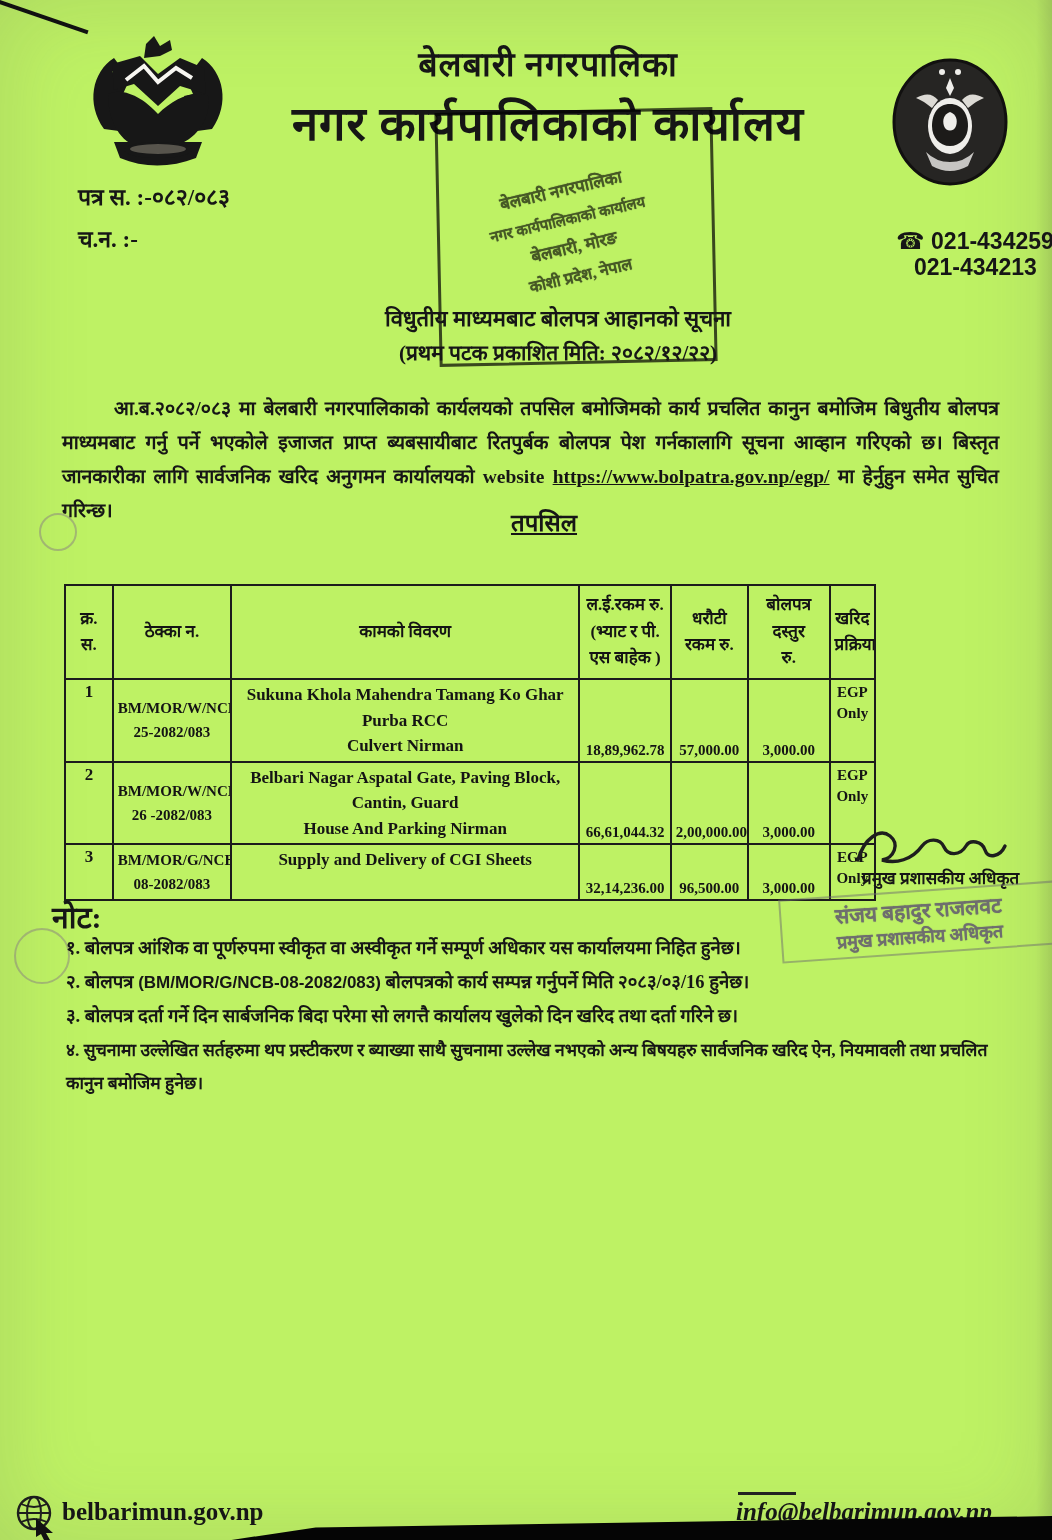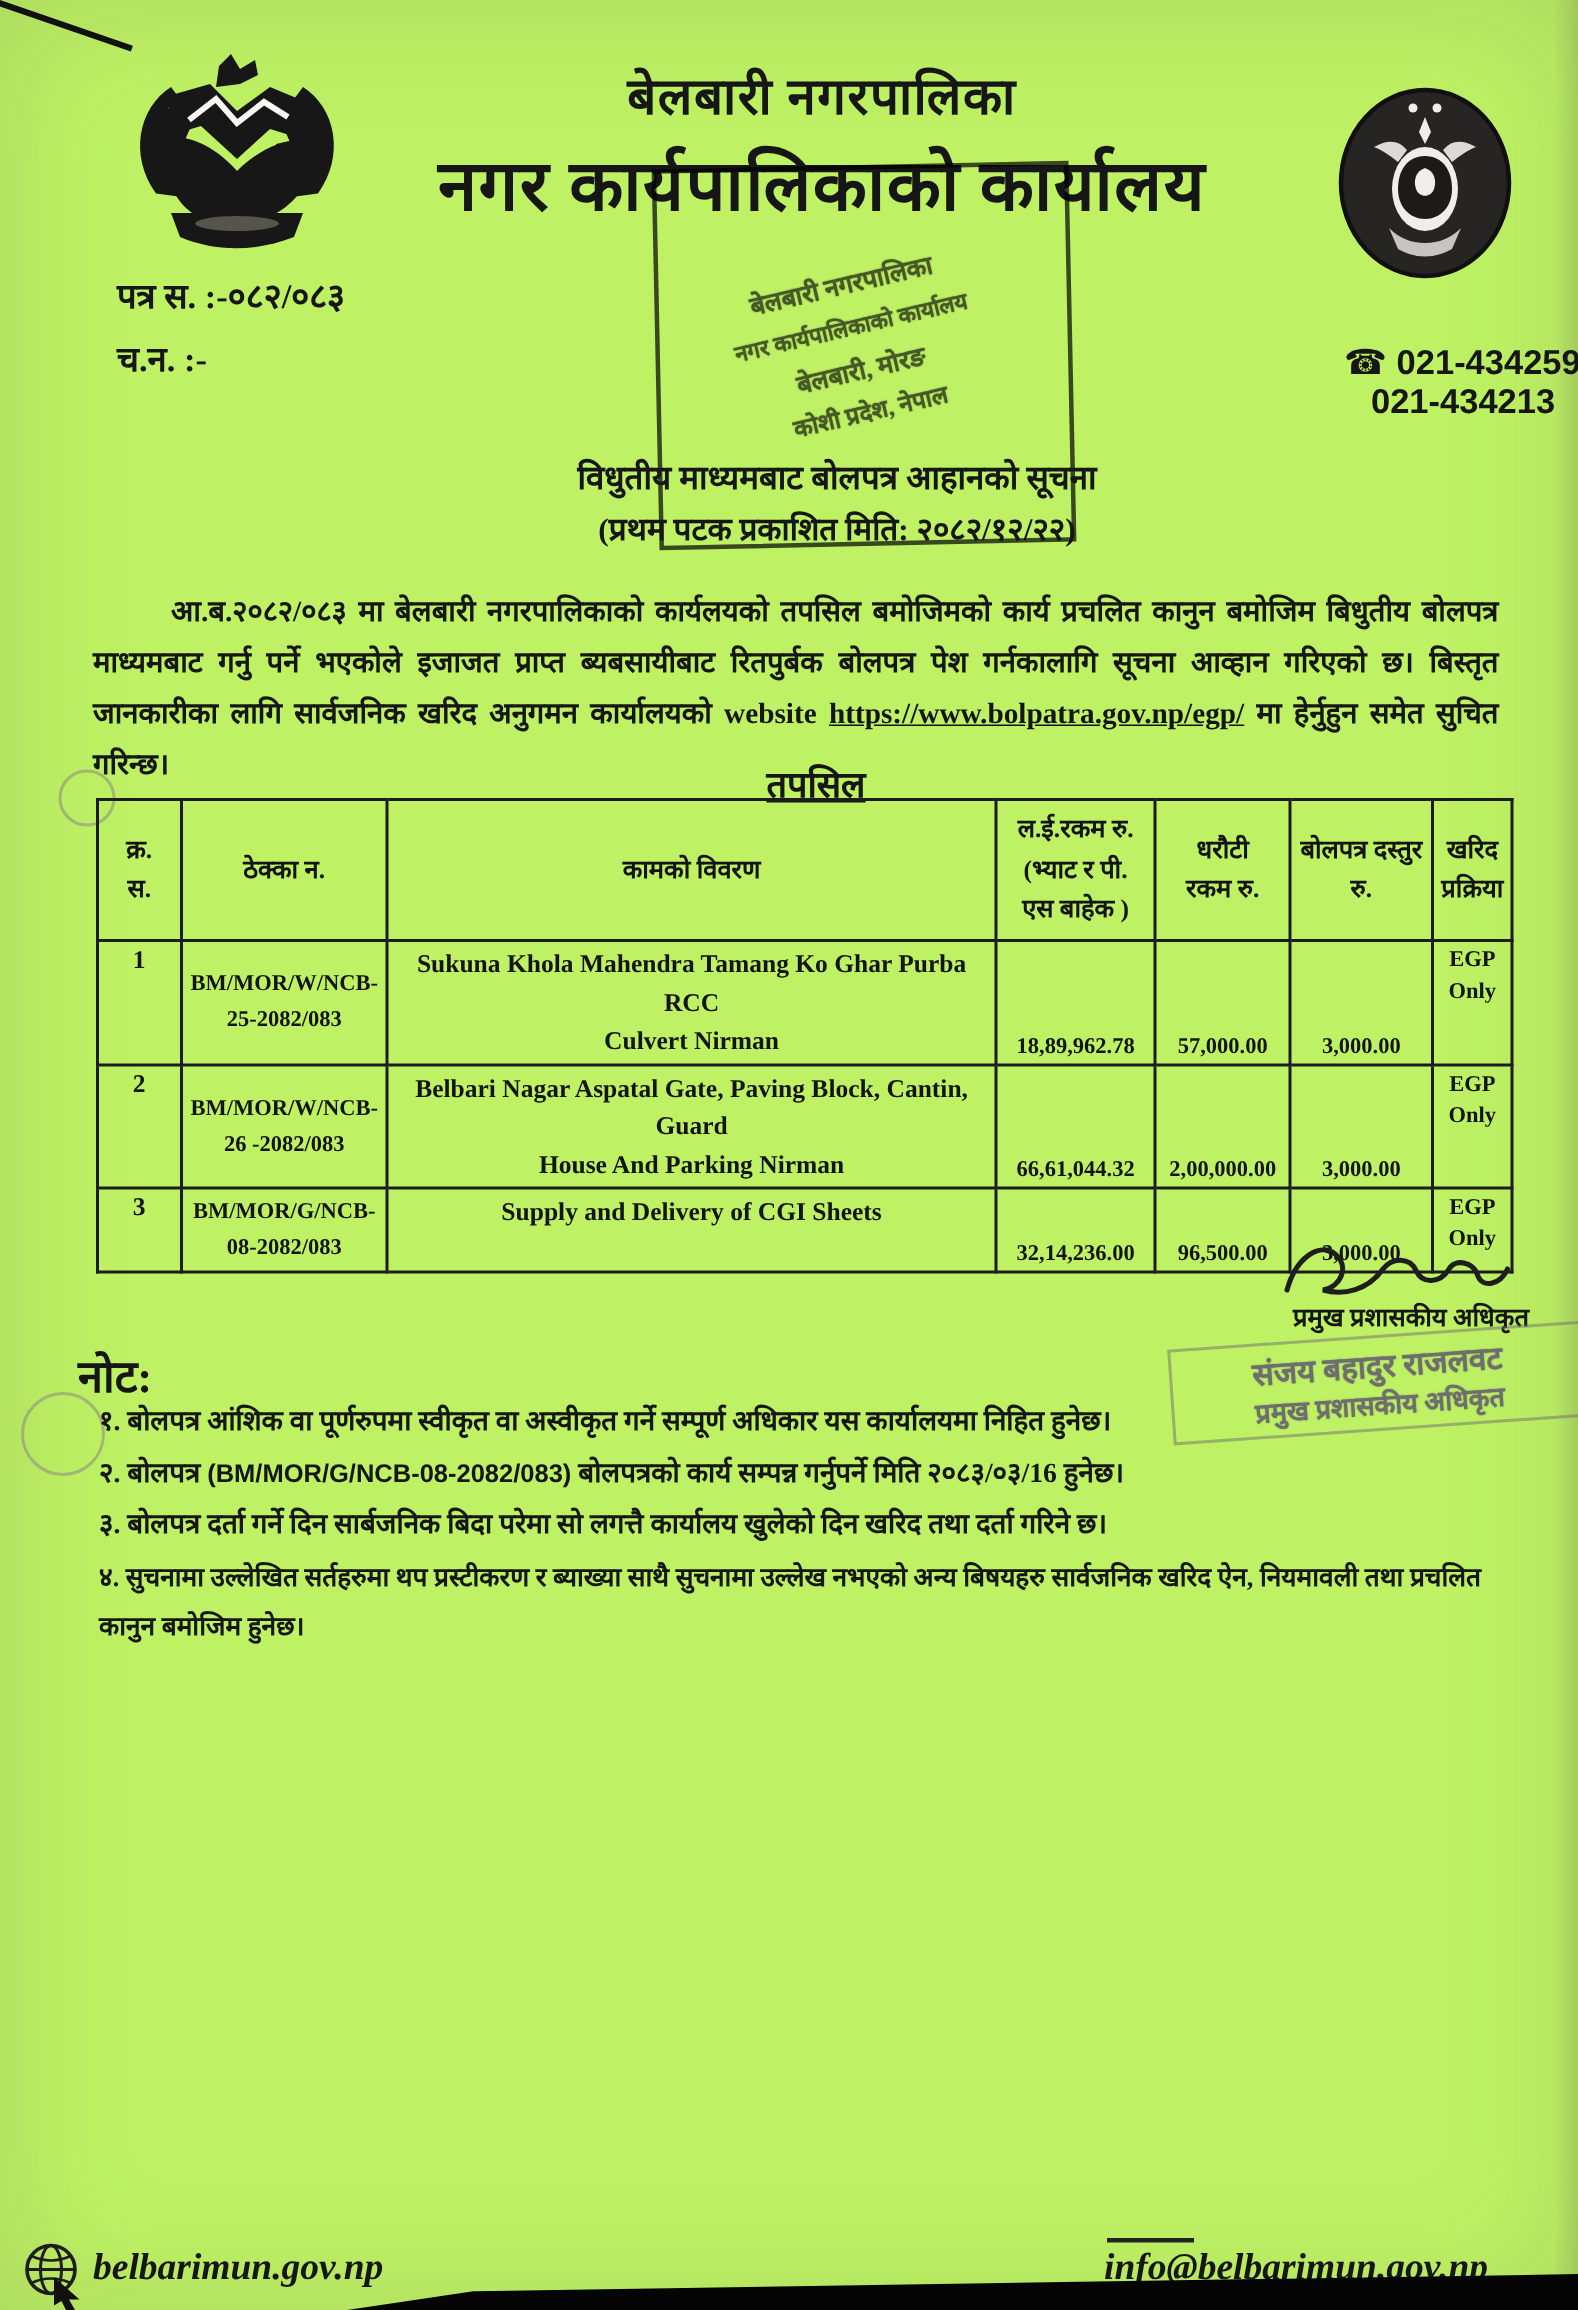--- a/index.html
+++ b/index.html
@@ -36,21 +36,21 @@
     font-size:22px;font-weight:700;}
   .notice-sub{left:0;top:338px;width:1052px;text-align:center;transform:translateX(32px);
     font-size:21px;font-weight:700;}
   
   .body-para{left:62px;top:392px;width:937px;font-size:19.5px;font-weight:700;
     line-height:34px;text-align:justify;text-indent:52px;}
   .body-para a{color:#141414;font-weight:700;}
   .tapsil{left:0;top:505px;width:1052px;text-align:center;transform:translateX(18px);
     font-size:24px;font-weight:700;text-decoration:underline;}
   
-  table.tender{position:absolute;left:64px;top:532px;width:945px;border-collapse:collapse;
+  table.tender{position:absolute;left:64px;top:584px;width:812px;border-collapse:collapse;
     table-layout:fixed;}
   table.tender td,table.tender th{border:2.5px solid #1c1c1c;padding:2px 4px;color:#141414;
     font-weight:700;text-align:center;overflow:hidden;}
   th.hcell{font-size:17px;line-height:1.55;white-space:pre-line;vertical-align:middle;height:88px;font-weight:700;}
   td.sn{font-size:17px;vertical-align:top;padding-top:7px;}
   td.contract{font-size:15px;white-space:pre-line;line-height:1.6;vertical-align:middle;}
   td.work{font-size:17px;white-space:pre-line;line-height:1.5;vertical-align:top;padding-top:4px;}
   td.amt{font-size:15px;vertical-align:bottom;padding-bottom:9px;}
   td.method{font-size:15px;white-space:pre-line;line-height:1.4;vertical-align:top;padding-top:7px;}
   tr.r1{height:62px;} tr.r2{height:57px;} tr.r3{height:56px;}
@@ -61,21 +61,21 @@
     color:#6e6e6e;border:2px solid rgba(110,110,110,.5);padding:4px 6px;
     text-shadow:0 0 1px rgba(110,110,110,.8);}
   .name-stamp .n1{font-size:21px;font-weight:700;}
   .name-stamp .n2{font-size:18px;font-weight:700;}
   
   .notes-head{left:52px;top:896px;font-size:30px;font-weight:700;}
   .notes{left:66px;top:932px;width:948px;font-size:18.5px;font-weight:700;line-height:33px;}
   .notes .note{margin-bottom:1px;}
   .notes .n4{font-size:17.5px;}
   
-  .foot-web{left:62px;top:1498px;font-size:25px;font-style:italic;font-weight:600;}
+  .foot-web{left:62px;top:1498px;font-size:25px;font-weight:600;}
   .foot-mail{left:736px;top:1498px;font-size:25px;font-style:italic;font-weight:600;}
   .mail-overline{left:738px;top:1492px;width:58px;height:2.5px;background:#222;}
   .mail-bracket{left:734px;top:1522px;width:66px;height:12px;border-left:2.5px solid #222;
     border-bottom:2.5px solid #222;}
   
   .corner-line{left:-6px;top:-2px;width:100px;height:3.5px;background:#111;
     transform:rotate(19deg);transform-origin:left top;}
   .ring{border:2.5px solid rgba(140,136,125,.55);border-radius:50%;}
   .ring1{left:39px;top:513px;width:34px;height:34px;}
   .ring2{left:14px;top:928px;width:52px;height:52px;}

